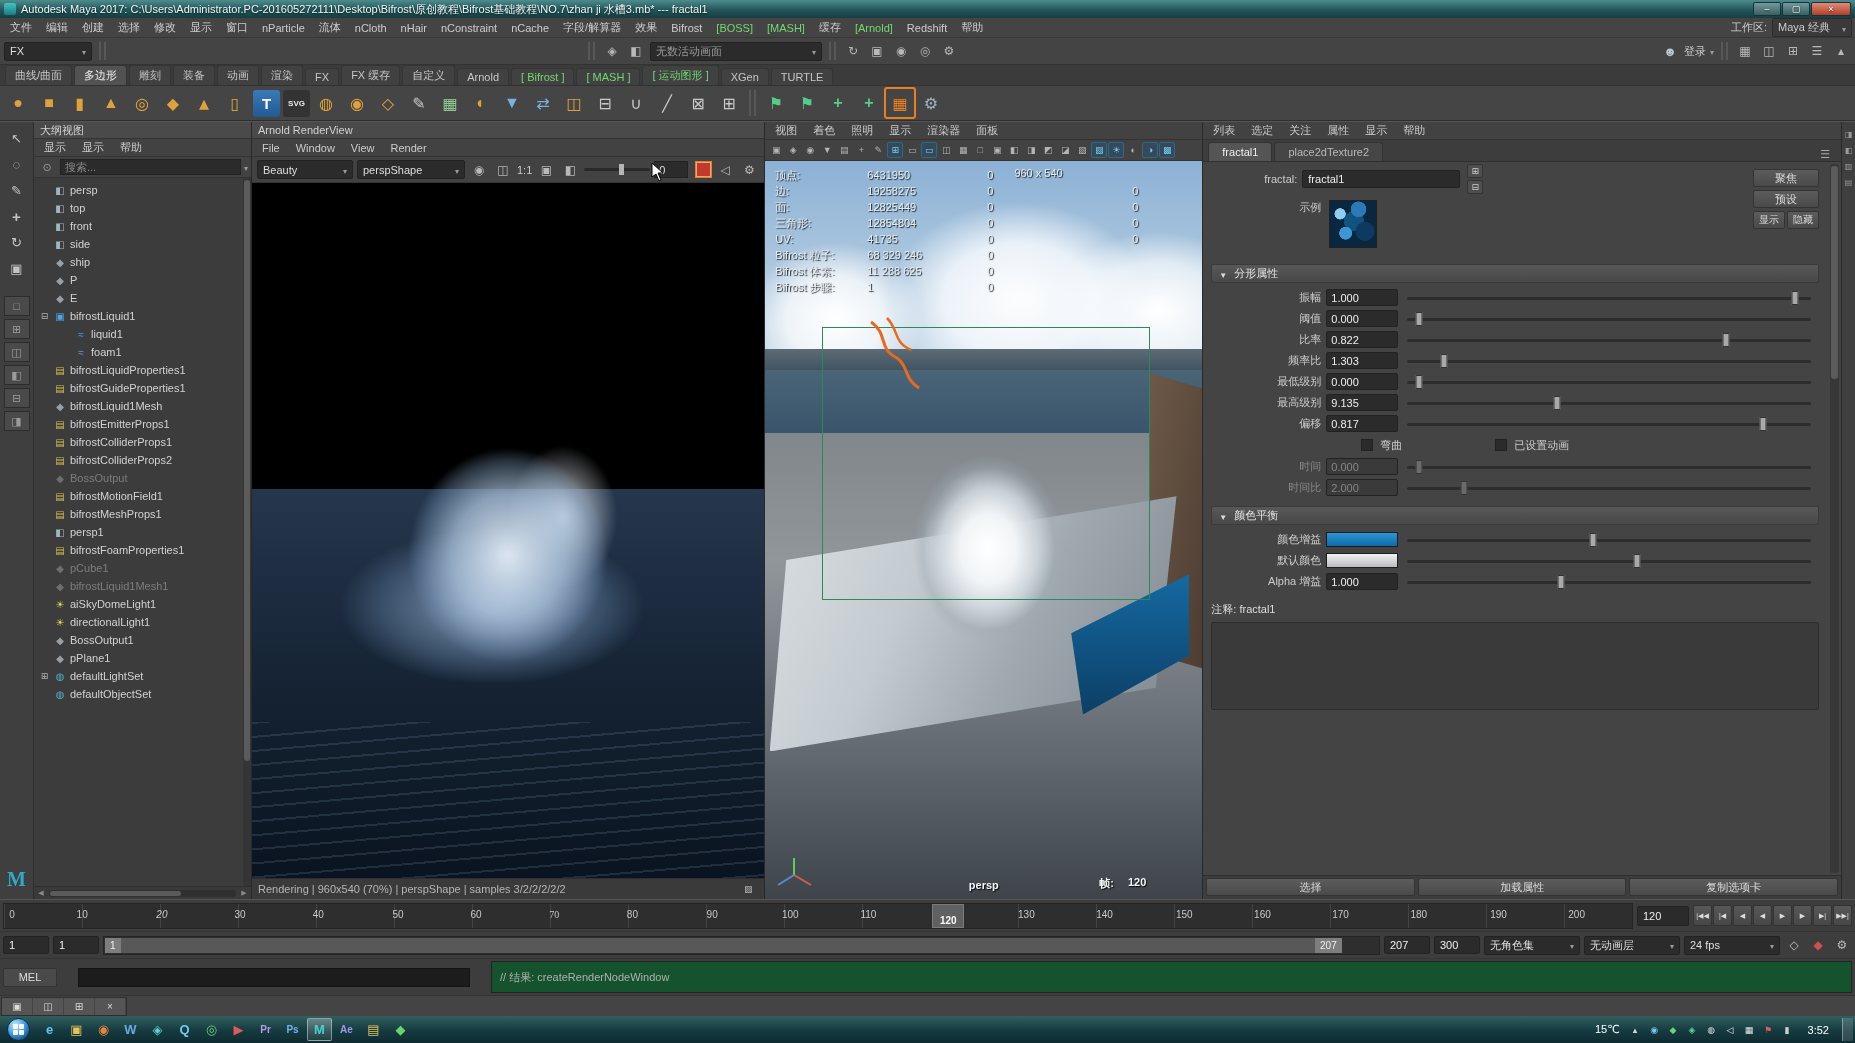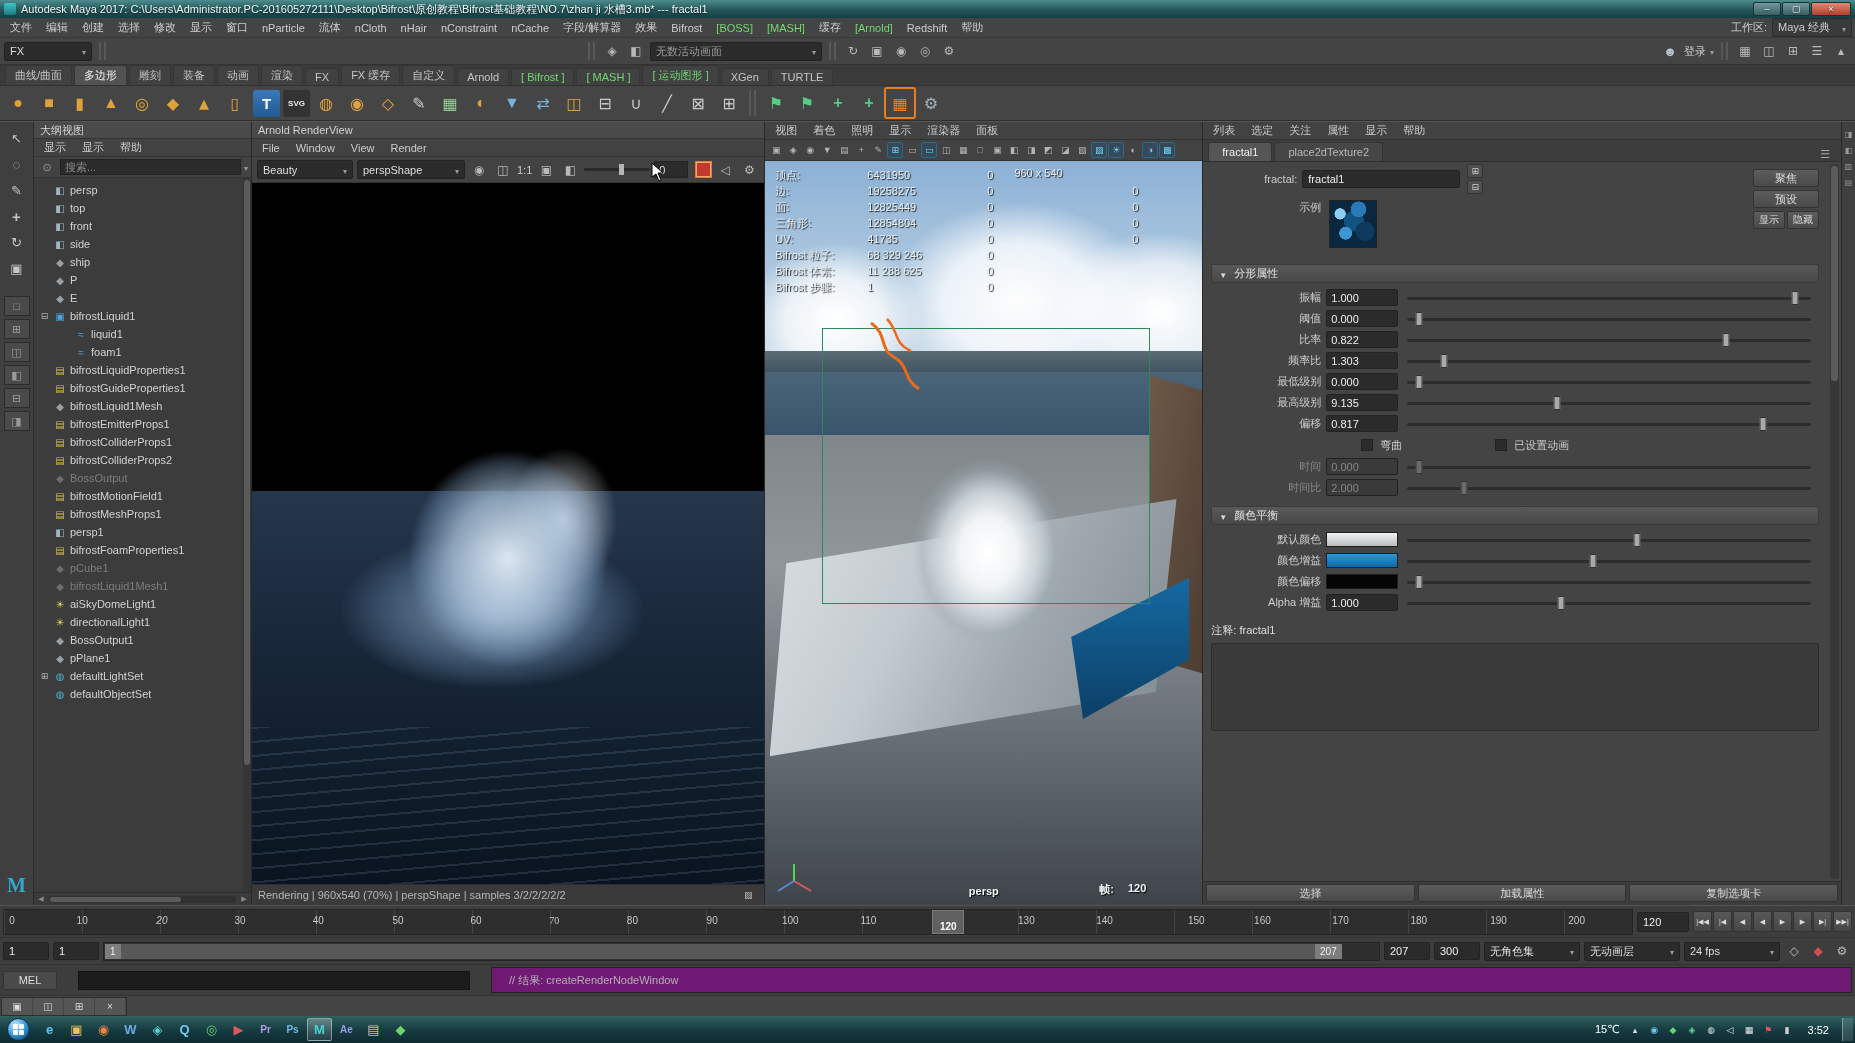--- a/index.html
+++ b/index.html
@@ -156,21 +156,21 @@
 .playback{display:flex;gap:1px;flex:none}
 .pb-btn{min-width:19px;height:21px;background:linear-gradient(#585858,#474747);border:1px solid #333;color:#ddd;font-size:7px;display:flex;align-items:center;justify-content:center;border-radius:2px;padding:0 2px}
 .range-row{flex:0 0 27px;display:flex;align-items:center;gap:4px;background:#3d3d3d;border-top:1px solid #333;padding:2px 3px}
 .range-field{width:46px;height:18px;background:#2b2b2b;border:1px solid #222;color:#eee;display:flex;align-items:center;padding:0 5px;border-radius:2px;flex:none}
 .range-track{flex:1;height:19px;background:#2e2e2e;border:1px solid #242424;position:relative}
 .range-inner{position:absolute;left:1px;top:1px;bottom:1px;width:97%;background:#585858;display:flex;justify-content:space-between}
 .range-handle{background:#7d7d7d;color:#f0f0f0;font-size:10px;display:flex;align-items:center;padding:0 5px}
 .mel-row{flex:0 0 25px;display:flex;align-items:center;gap:21px;background:#3d3d3d;border-top:1px solid #333;padding:2px 3px}
 .mel-label{width:54px;height:19px;background:#4a4a4a;border:1px solid #333;display:flex;align-items:center;justify-content:center;color:#ddd;border-radius:2px;flex:none}
 .mel-input{flex:0 0 392px;height:19px;background:#1c1c1c;border:1px solid #141414;color:#ddd;font-size:11px;padding:0 5px;outline:none}
-.mel-result{flex:1;height:26px;background:#701a75;border:1px solid #222;color:#b0b0b0;display:flex;align-items:center;padding:0 17px;white-space:nowrap;overflow:hidden}
+.mel-result{flex:1;height:32px;background:#14532d;border:1px solid #222;color:#b0b0b0;display:flex;align-items:center;padding:0 8px;white-space:nowrap;overflow:hidden}
 
 .minibar-row{flex:0 0 21px;background:#444;border-top:1px solid #333;display:flex;align-items:center}
 .minibar{display:flex;height:19px;background:#555;border:1px solid #2e2e2e;margin-left:1px}
 .mini-btn{width:31px;display:flex;align-items:center;justify-content:center;color:#ddd;font-size:10px;border-right:1px solid #444}
 .taskbar{flex:0 0 27px;background:linear-gradient(#30605f,#153a40 55%,#0d2b31);display:flex;align-items:center;gap:2px;padding:0 2px}
 .start-orb{width:23px;height:23px;border-radius:50%;background:radial-gradient(circle at 35% 28%,#c3ebf8,#3f9ad8 48%,#16508a 82%);border:1px solid #0b2e4e;display:flex;align-items:center;justify-content:center;margin:0 5px;flex:none}
 .flag{width:11px;height:11px;display:grid;grid-template-columns:1fr 1fr;gap:1px}
 .flag i{background:#fff;opacity:.93;border-radius:1px}
 .tb-ico{width:25px;height:23px;display:flex;align-items:center;justify-content:center;font-size:13px;font-weight:bold;border-radius:2px;flex:none}
 .tb-ico.active{background:linear-gradient(rgba(255,255,255,.28),rgba(255,255,255,.08));border:1px solid rgba(255,255,255,.4)}
@@ -792,44 +792,35 @@
               <span class="track"></span>
               <span class="handle" style="left: 14%;"></span>
             </span>
           </div>
 
         <div class="ae-sec">
           <span class="tri"></span>
           <span>颜色平衡</span>
         </div>
         <div class="attr-row">
+            <span class="attr-label">颜色增益</span>
+
+            <span class="attr-swatch" style="background: linear-gradient(rgb(42, 150, 216), rgb(16, 106, 166));"></span>
+            <span class="attr-slider">
+              <span class="track"></span>
+              <span class="handle" style="left: 46%;"></span>
+            </span>
+          </div>
+          <div class="attr-row">
             <span class="attr-label">默认颜色</span>
 
             <span class="attr-swatch" style="background: linear-gradient(rgb(242, 242, 242), rgb(185, 189, 191));"></span>
             <span class="attr-slider">
               <span class="track"></span>
               <span class="handle" style="left: 57%;"></span>
-            </span>
-          </div>
-          <div class="attr-row">
-            <span class="attr-label">颜色增益</span>
-
-            <span class="attr-swatch" style="background: linear-gradient(rgb(42, 150, 216), rgb(16, 106, 166));"></span>
-            <span class="attr-slider">
-              <span class="track"></span>
-              <span class="handle" style="left: 46%;"></span>
-            </span>
-          </div>
-          <div class="attr-row">
-            <span class="attr-label">颜色偏移</span>
-
-            <span class="attr-swatch" style="background: rgb(5, 5, 5);"></span>
-            <span class="attr-slider">
-              <span class="track"></span>
-              <span class="handle" style="left: 3%;"></span>
             </span>
           </div>
           <div class="attr-row">
             <span class="attr-label">Alpha 增益</span>
             <span class="attr-field">1.000</span>
 
             <span class="attr-slider">
               <span class="track"></span>
               <span class="handle" style="left: 38%;"></span>
             </span>
@@ -866,21 +857,21 @@
         <span class="tick-label" style="left: 24.2%;">50</span>
         <span class="tick-label" style="left: 29%;">60</span>
         <span class="tick-label" style="left: 33.8%; font-family: Liberation Serif, serif;">70</span>
         <span class="tick-label" style="left: 38.6%;">80</span>
         <span class="tick-label" style="left: 43.5%;">90</span>
         <span class="tick-label" style="left: 48.3%;">100</span>
         <span class="tick-label" style="left: 53.1%;">110</span>
         <span class="tick-label" style="left: 58%;">120</span>
         <span class="tick-label" style="left: 62.8%;">130</span>
         <span class="tick-label" style="left: 67.6%;">140</span>
-        <span class="tick-label" style="left: 72.5%; margin-left: 12px;">150</span>
+        <span class="tick-label" style="left: 72.5%;">150</span>
         <span class="tick-label" style="left: 77.3%;">160</span>
         <span class="tick-label" style="left: 82.1%;">170</span>
         <span class="tick-label" style="left: 86.9%;">180</span>
         <span class="tick-label" style="left: 91.8%;">190</span>
         <span class="tick-label" style="left: 96.6%;">200</span>
       <div class="cur-frame" style="left:58%">120</div>
     </div>
     <div class="time-field">120</div>
     <div class="playback">
       <span class="pb-btn">|◀◀</span>

